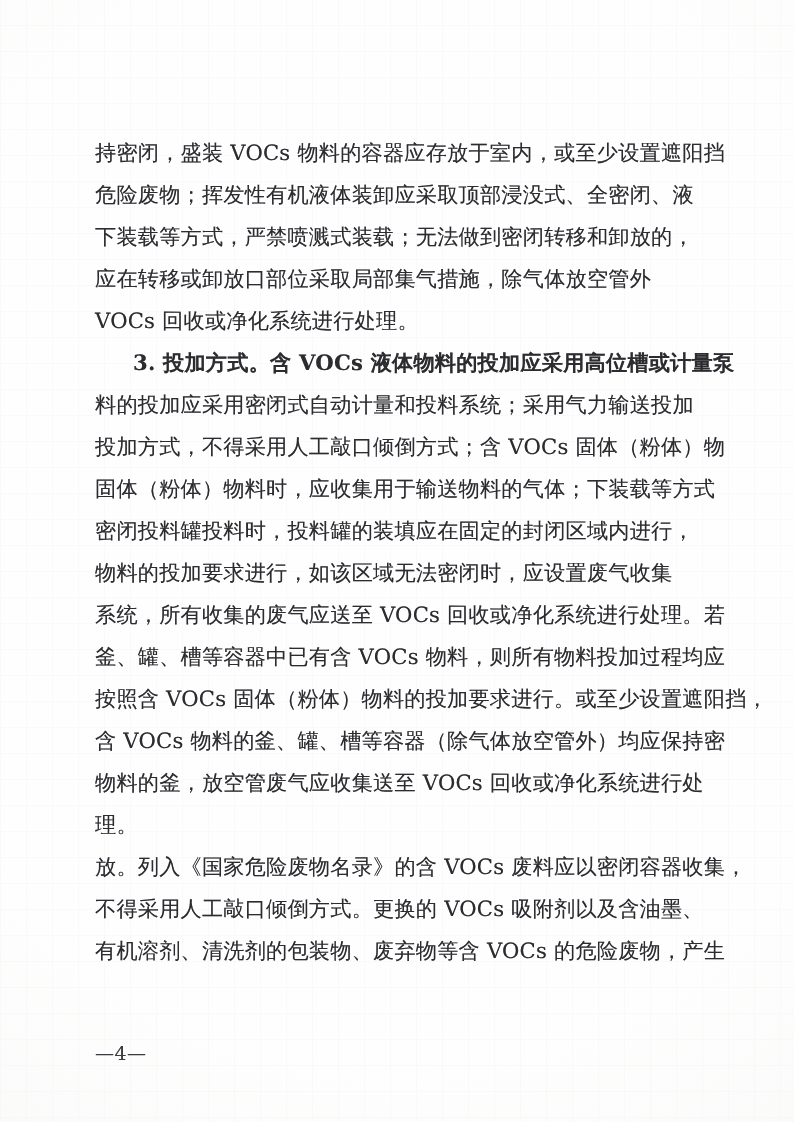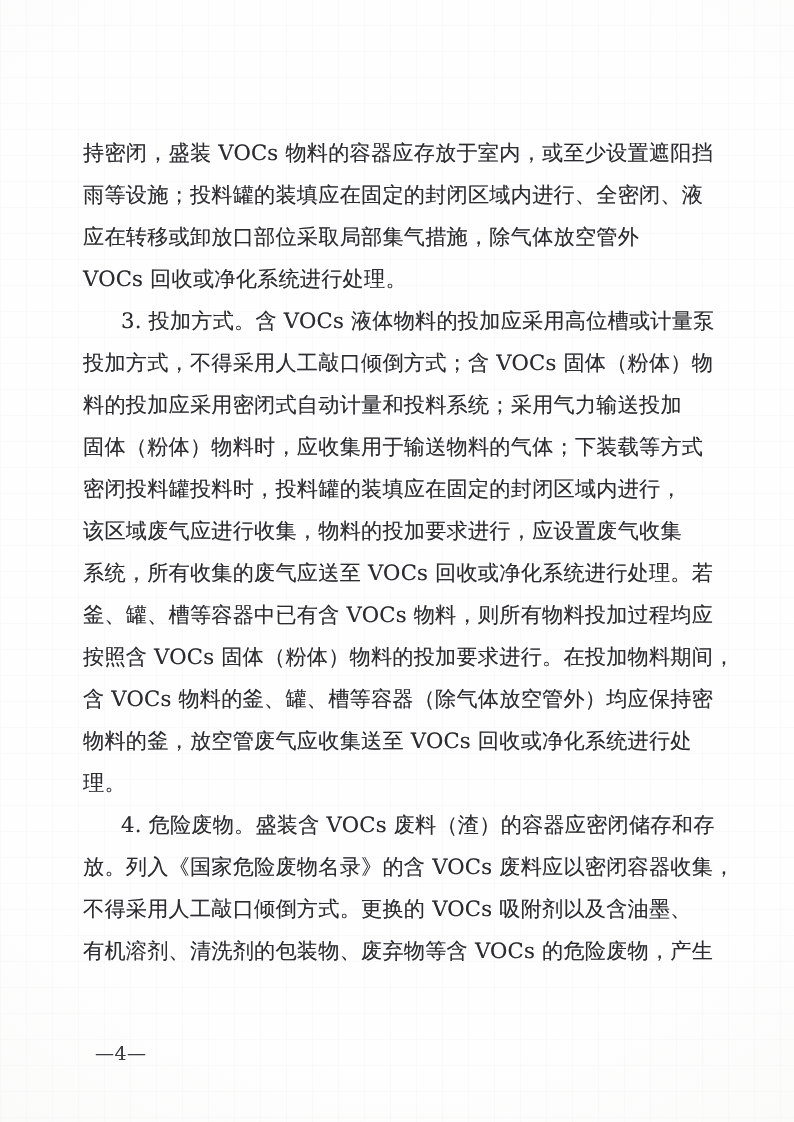--- a/index.html
+++ b/index.html
@@ -30,21 +30,21 @@
     inset: 0;
     pointer-events: none;
     background:
       radial-gradient(ellipse 120% 90% at 50% 45%,
         rgba(255,255,255,0) 55%,
         rgba(243,242,240,0.65) 100%);
   }
 
   .textblock {
     position: absolute;
-    left: 83px;
+    left: 95px;
     top: 132px;
     width: 612px;
   }
 
   .line {
     font-family: "DejaVu Serif", "Liberation Serif", serif;
     font-size: 21.2px;
     line-height: 42px;
     height: 42px;
     color: #2c2c30;
@@ -52,20 +52,21 @@
     letter-spacing: 0.2px;
     text-rendering: geometricPrecision;
     
     -webkit-font-smoothing: antialiased;
     text-shadow: 0 0 0.35px rgba(60,60,66,0.45);
   }
 
   .indent {
     
     padding-left: 38px;
+    font-weight: bold;
   }
 
   .pagenum {
     position: absolute;
     left: 95px;
     top: 1042px;
     width: 612px;
     font-family: "DejaVu Serif", "Liberation Serif", serif;
     font-size: 19px;
     color: #3a3a3f;
@@ -75,42 +76,42 @@
 </style>
 </head>
 <body>
 
 <div class="page">
 
   <div class="textblock">
 
     <div>
       <div class="line">持密闭，盛装 VOCs 物料的容器应存放于室内，或至少设置遮阳挡</div>
-      <div class="line">雨等设施；投料罐的装填应在固定的封闭区域内进行、全密闭、液</div>
+      <div class="line">危险废物；挥发性有机液体装卸应采取顶部浸没式、全密闭、液</div>
+      <div class="line">下装载等方式，严禁喷溅式装载；无法做到密闭转移和卸放的，</div>
       <div class="line">应在转移或卸放口部位采取局部集气措施，除气体放空管外</div>
       <div class="line">VOCs 回收或净化系统进行处理。</div>
     </div>
 
     <div>
       <div class="line indent">3. 投加方式。含 VOCs 液体物料的投加应采用高位槽或计量泵</div>
+      <div class="line">料的投加应采用密闭式自动计量和投料系统；采用气力输送投加</div>
       <div class="line">投加方式，不得采用人工敲口倾倒方式；含 VOCs 固体（粉体）物</div>
-      <div class="line">料的投加应采用密闭式自动计量和投料系统；采用气力输送投加</div>
       <div class="line">固体（粉体）物料时，应收集用于输送物料的气体；下装载等方式</div>
       <div class="line">密闭投料罐投料时，投料罐的装填应在固定的封闭区域内进行，</div>
-      <div class="line">该区域废气应进行收集，物料的投加要求进行，应设置废气收集</div>
+      <div class="line">物料的投加要求进行，如该区域无法密闭时，应设置废气收集</div>
       <div class="line">系统，所有收集的废气应送至 VOCs 回收或净化系统进行处理。若</div>
       <div class="line">釜、罐、槽等容器中已有含 VOCs 物料，则所有物料投加过程均应</div>
-      <div class="line">按照含 VOCs 固体（粉体）物料的投加要求进行。在投加物料期间，</div>
+      <div class="line">按照含 VOCs 固体（粉体）物料的投加要求进行。或至少设置遮阳挡，</div>
       <div class="line">含 VOCs 物料的釜、罐、槽等容器（除气体放空管外）均应保持密</div>
       <div class="line">物料的釜，放空管废气应收集送至 VOCs 回收或净化系统进行处</div>
       <div class="line">理。</div>
     </div>
 
     <div>
-      <div class="line indent">4. 危险废物。盛装含 VOCs 废料（渣）的容器应密闭储存和存</div>
       <div class="line">放。列入《国家危险废物名录》的含 VOCs 废料应以密闭容器收集，</div>
       <div class="line">不得采用人工敲口倾倒方式。更换的 VOCs 吸附剂以及含油墨、</div>
       <div class="line">有机溶剂、清洗剂的包装物、废弃物等含 VOCs 的危险废物，产生</div>
     </div>
 
   </div>
 
   <div class="pagenum">—4—</div>
 
 </div>

